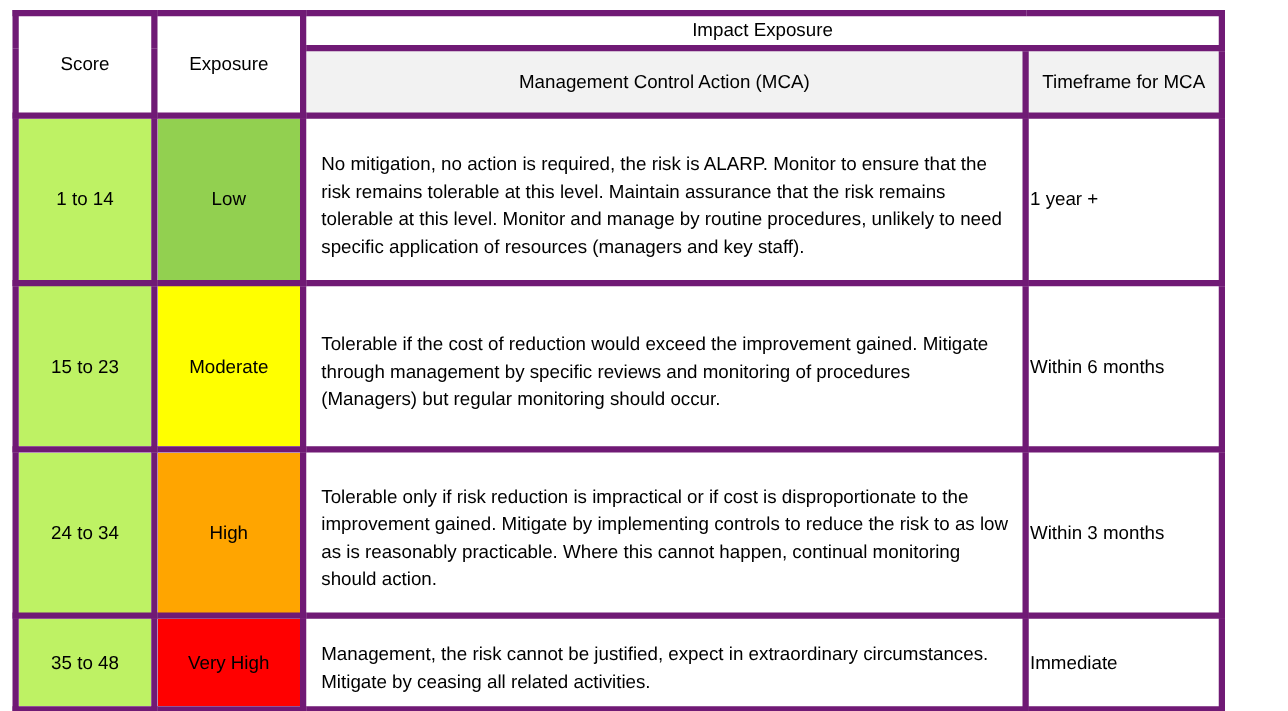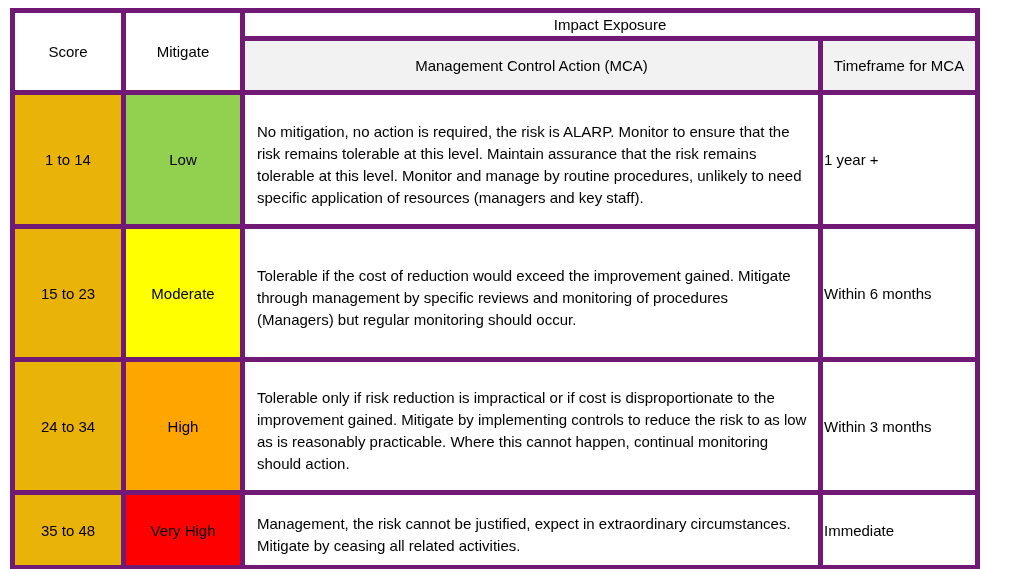--- a/index.html
+++ b/index.html
@@ -44,21 +44,21 @@
   th.shaded     { background: #f2f2f2; text-align: center; }
   th.timeframe-hdr { padding: 0 4px; line-height: 20px; }
 
   
   tr.row-low      { height: 134px; }
   tr.row-moderate { height: 133px; }
   tr.row-high     { height: 133px; }
   tr.row-veryhigh { height: 59px; }
 
   td.score-cell {
-    background: #eab308;
+    background: #bef264;
     text-align: center;
   }
   td.exposure-cell {
     text-align: center;
     margin-left: 34px;
   }
   td.mca-cell {
     background: #ffffff;
     text-align: left;
     padding: 18px 10px 8px 12px;
@@ -76,21 +76,21 @@
   <table class="risk-table">
     <colgroup>
       <col class="c-score">
       <col class="c-exposure">
       <col class="c-mca">
       <col class="c-timeframe">
     </colgroup>
     <thead>
       <tr class="hdr-top">
         <th class="hdr-cell" rowspan="2">Score</th>
-        <th class="hdr-cell" rowspan="2">Mitigate</th>
+        <th class="hdr-cell" rowspan="2">Exposure</th>
         <th class="hdr-cell" colspan="2">Impact Exposure</th>
       </tr>
       <tr class="hdr-sub">
         <th class="shaded">Management Control Action (MCA)</th>
         <th class="shaded timeframe-hdr">Timeframe for MCA</th>
       </tr>
     </thead>
     <tbody>
       <tr class="row-low">
         <td class="score-cell">1 to 14</td>

